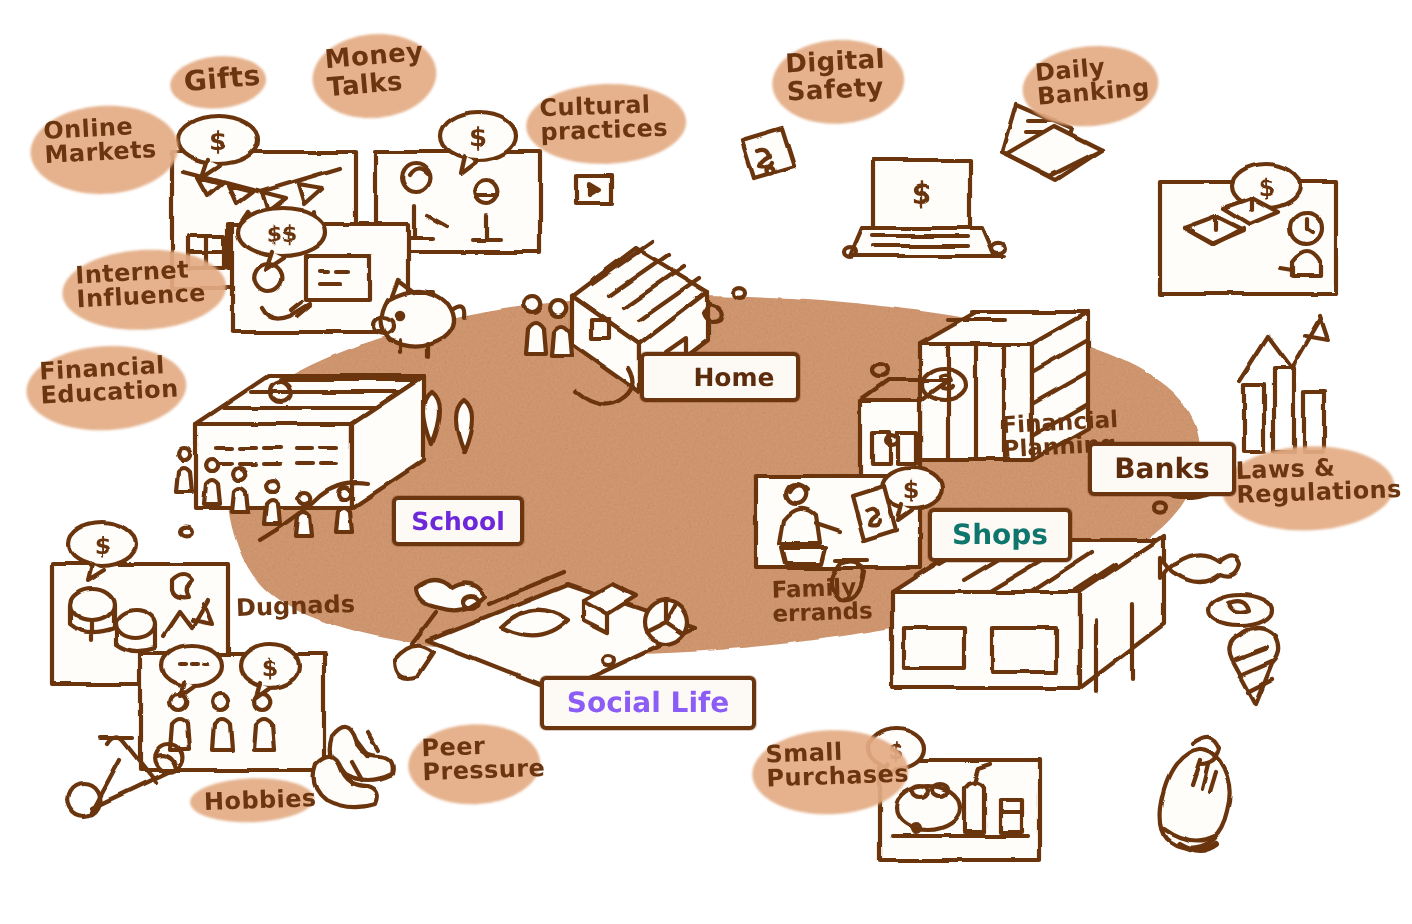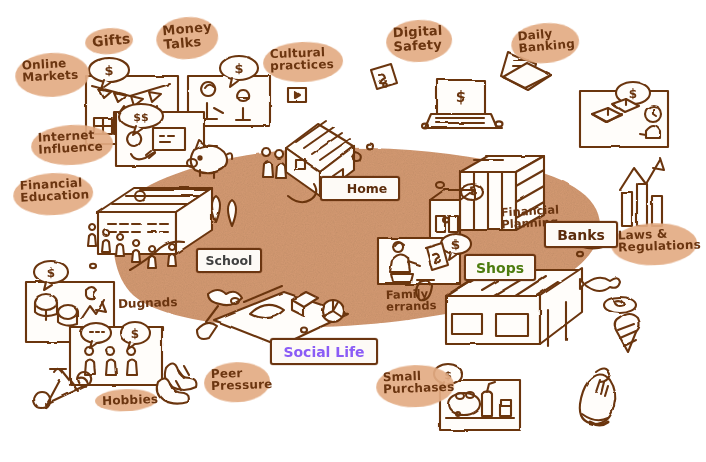--- a/index.html
+++ b/index.html
@@ -433,19 +433,19 @@
   <div id="ink-layer">
       <div class="ink rot-n3" style="left: 501px; top: 205px; font-size: 11.5px; color: rgb(107, 53, 16);">Financial
 Planning</div>
       <div class="ink rot-n2" style="left: 118px; top: 297px; font-size: 12px; color: rgb(107, 53, 16);">Dugnads</div>
       <div class="ink rot-n2" style="left: 386px; top: 288px; font-size: 11.5px; color: rgb(107, 53, 16);">Family
 errands</div>
     </div>
 
   <div id="node-layer">
       <div class="node" style="left: 320px; top: 176px; width: 62px; height: 21px; font-size: 12.5px; background: rgb(253, 250, 246); border-color: rgb(107, 53, 16); color: rgb(92, 44, 12); padding-left: 14px;">Home</div>
-      <div class="node" style="left: 196px; top: 248px; width: 62px; height: 21px; font-size: 12.5px; background: rgb(253, 250, 246); border-color: rgb(107, 53, 16); color: #404040;">School</div>
+      <div class="node" style="left: 196px; top: 248px; width: 62px; height: 21px; font-size: 12.5px; background: rgb(253, 250, 246); border-color: rgb(107, 53, 16); color: #6d28d9;">School</div>
       <div class="node" style="left: 544px; top: 181px; width: 70px; height: 23px; font-size: 14px; background: rgb(253, 250, 246); border-color: rgb(107, 53, 16); color: rgb(92, 44, 12); margin-top: 40px;">Banks</div>
-      <div class="node" style="left: 464px; top: 254px; width: 68px; height: 23px; font-size: 14px; background: rgb(253, 250, 246); border-color: rgb(107, 53, 16); color: #4d7c0f;">Shops</div>
+      <div class="node" style="left: 464px; top: 254px; width: 68px; height: 23px; font-size: 14px; background: rgb(253, 250, 246); border-color: rgb(107, 53, 16); color: #0f766e;">Shops</div>
       <div class="node" style="left: 270px; top: 338px; width: 104px; height: 23px; font-size: 14px; background: rgb(253, 250, 246); border-color: rgb(107, 53, 16); color: #8b5cf6;">Social Life</div>
     </div>
 
 </div>
 
 </body></html>

